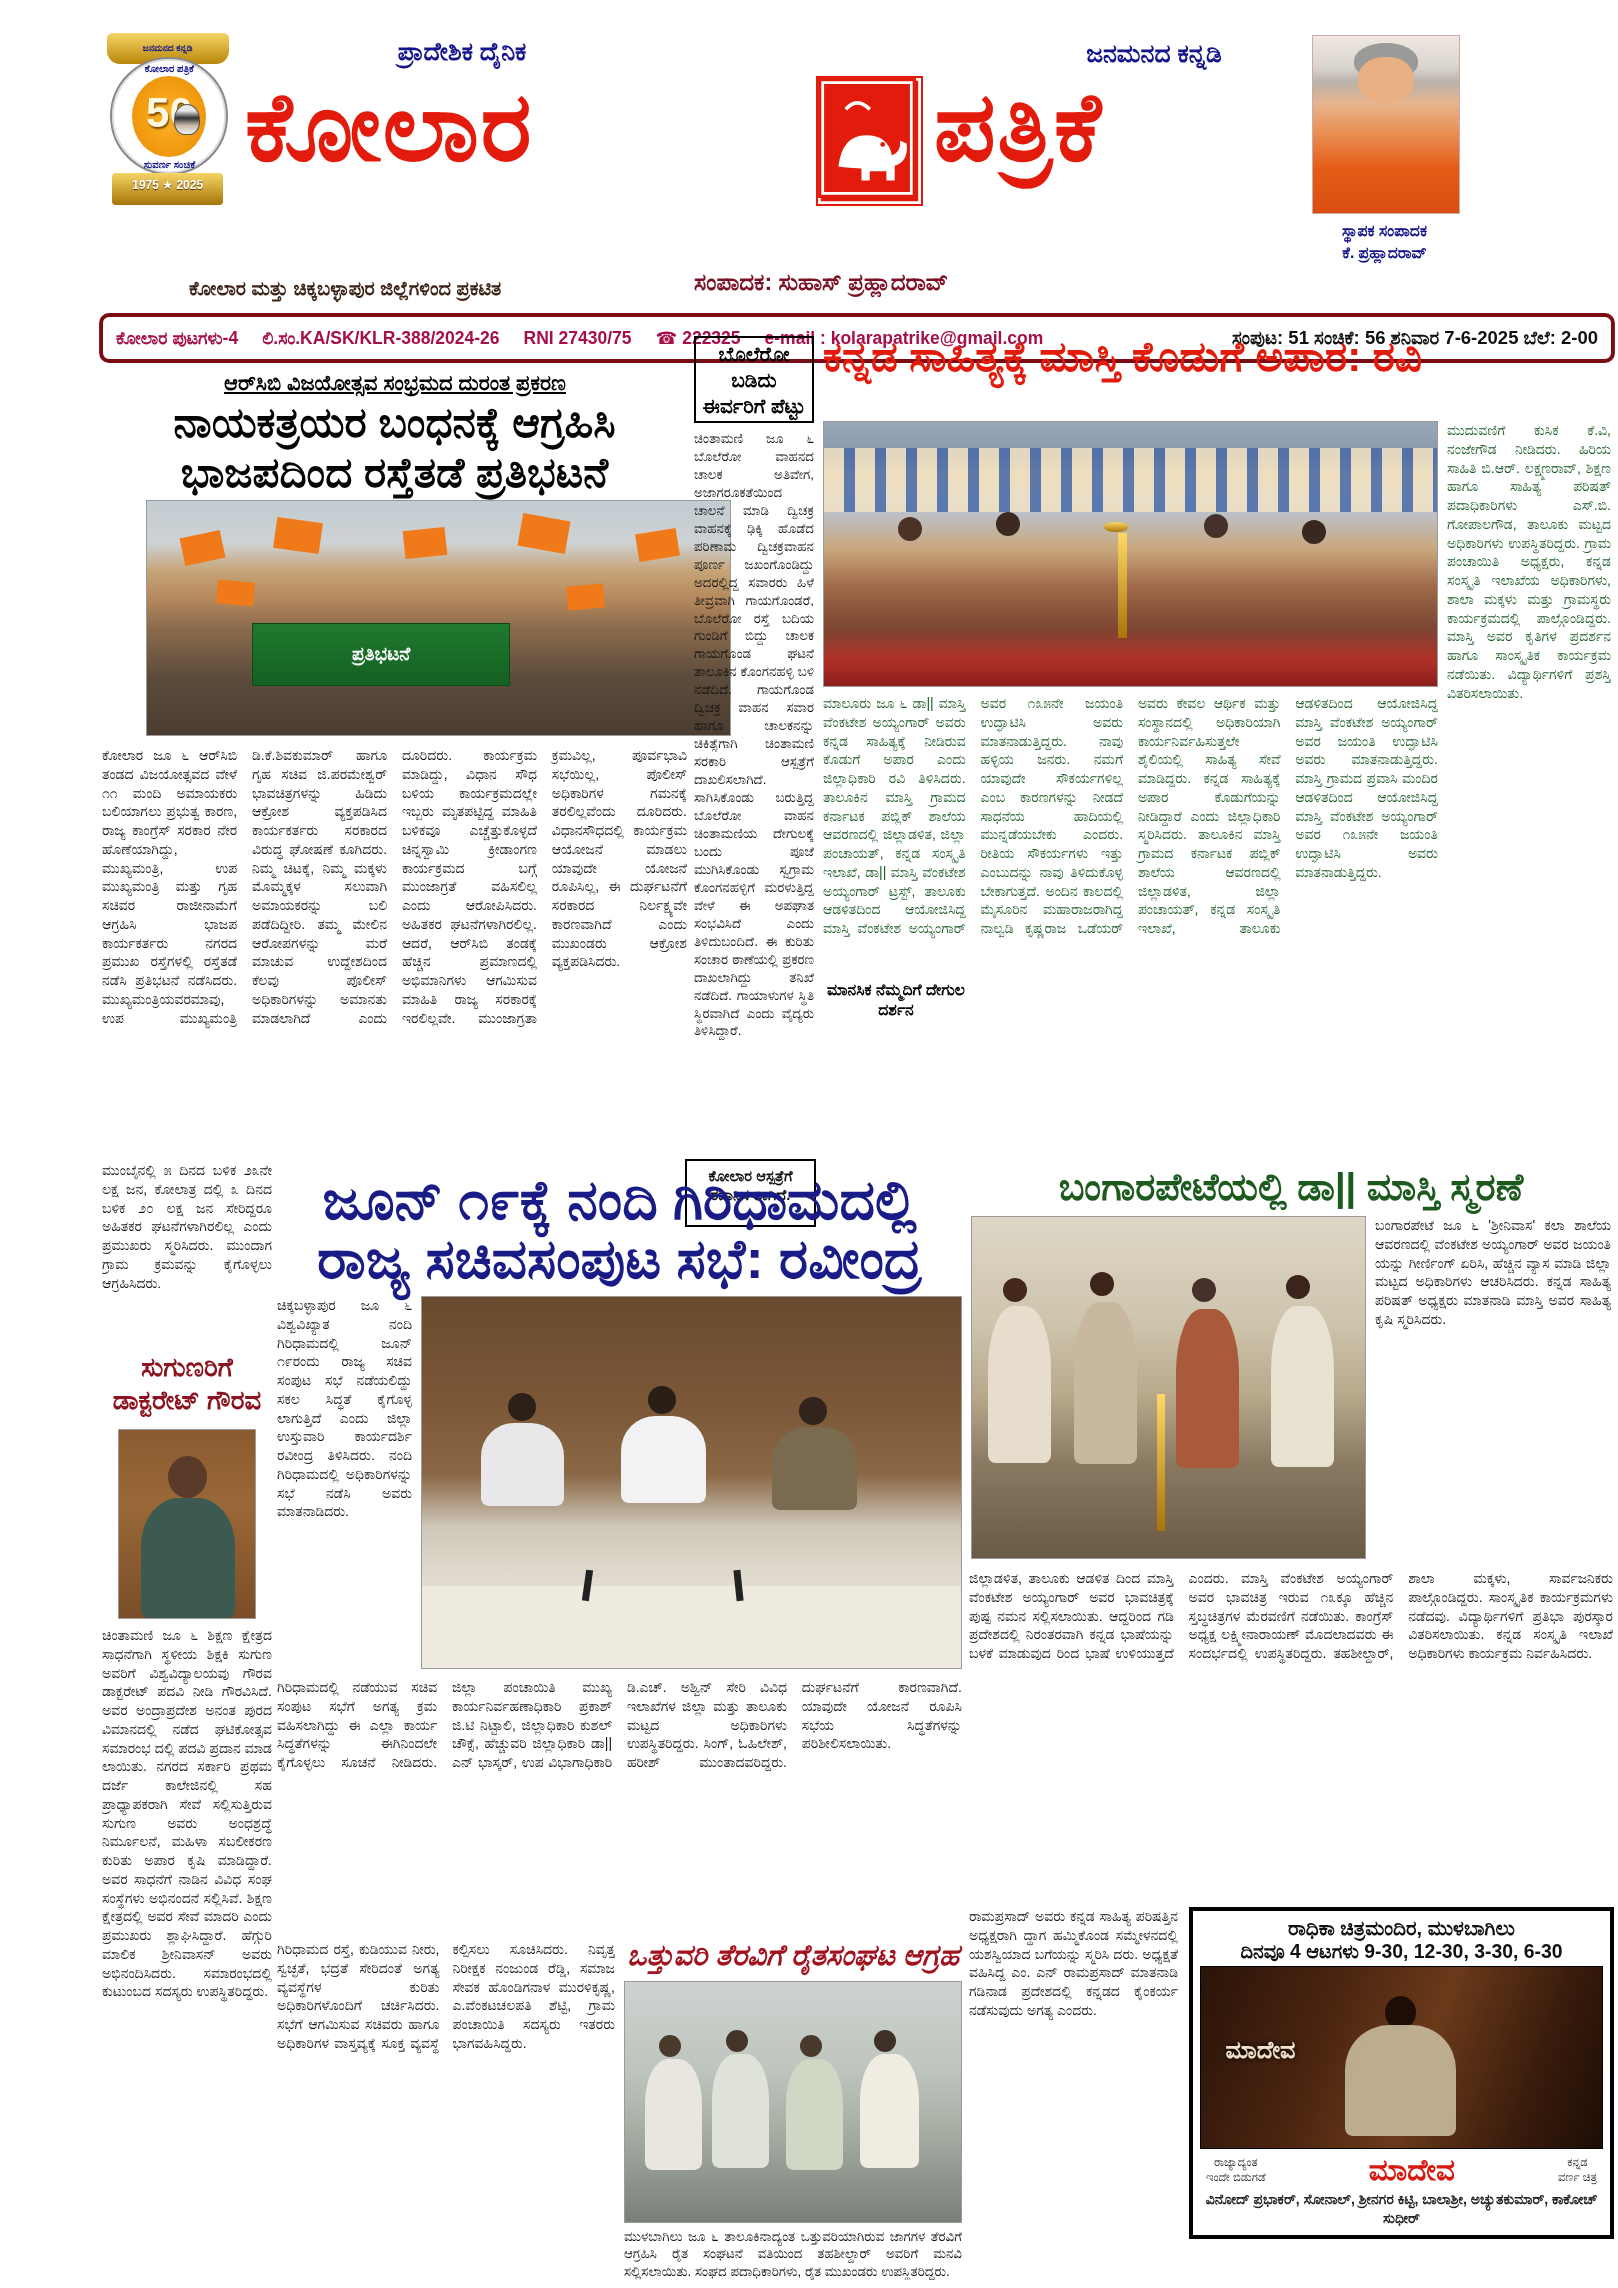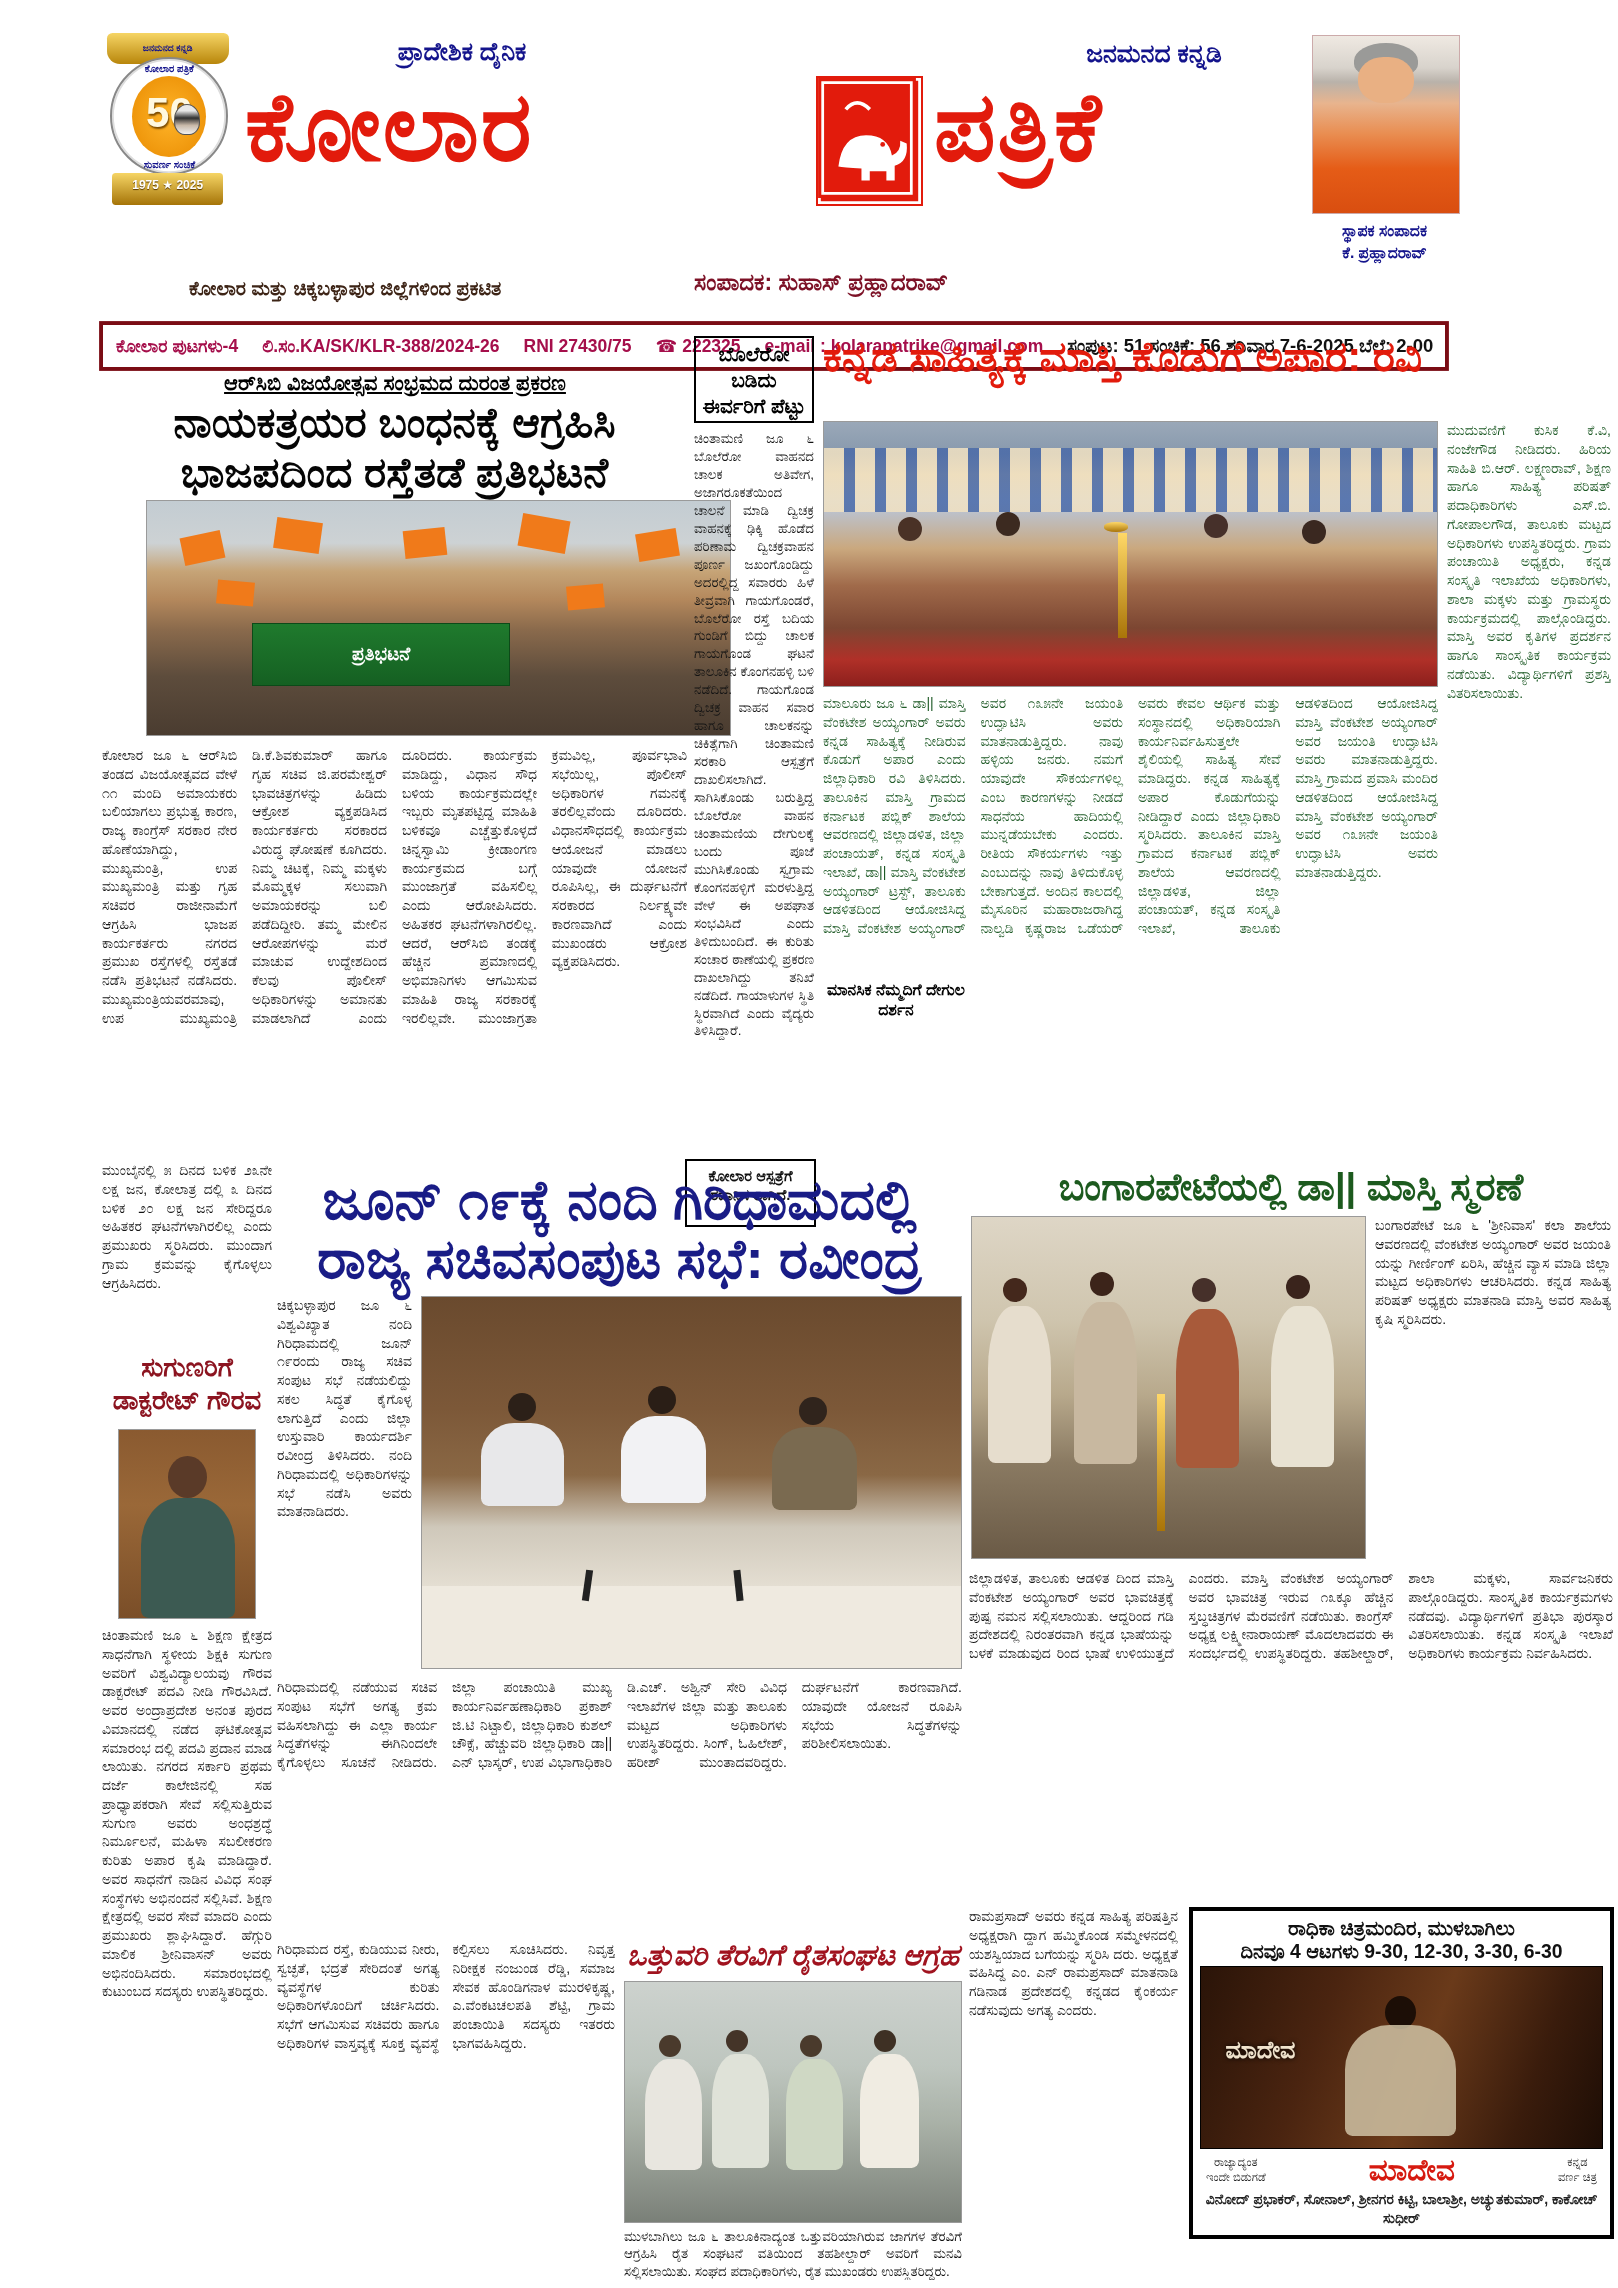--- a/index.html
+++ b/index.html
@@ -109,21 +109,21 @@
   <div class="abs founder-photo" style="left:1312px;top:35px;width:146px;height:177px;">
     <div class="founder-hair"></div>
     <div class="founder-face"></div>
   </div>
   <div class="abs founder-lbl" style="left:1292px;top:220px;width:185px;">ಸ್ಥಾಪಕ ಸಂಪಾದಕ</div>
   <div class="abs founder-lbl" style="left:1292px;top:242px;width:185px;">ಕೆ. ಪ್ರಹ್ಲಾದರಾವ್</div>
 
   <div class="abs pubfrom" style="left:189px;top:277px;">ಕೋಲಾರ ಮತ್ತು ಚಿಕ್ಕಬಳ್ಳಾಪುರ ಜಿಲ್ಲೆಗಳಿಂದ ಪ್ರಕಟಿತ</div>
   <div class="abs editorline" style="left:694px;top:269px;">ಸಂಪಾದಕ: ಸುಹಾಸ್ ಪ್ರಹ್ಲಾದರಾವ್</div>
 
-  <div class="abs infobar" style="left:100px;top:322px;width:1348px;height:48px;">
+  <div class="abs infobar" style="left:100px;top:314px;width:1514px;height:48px;border-radius:9px;">
     <span class="info-m">ಕೋಲಾರ ಪುಟಗಳು-4</span>
     <span class="info-m">ಲಿ.ಸಂ.KA/SK/KLR-388/2024-26</span>
     <span class="info-m">RNI 27430/75</span>
     <span class="info-m">☎ 222325</span>
     <span class="info-m">e-mail : kolarapatrike@gmail.com</span>
     <span class="info-k">ಸಂಪುಟ: 51 ಸಂಚಿಕೆ: 56 ಶನಿವಾರ 7-6-2025 ಬೆಲೆ: 2-00</span>
   </div>
 
   <div class="abs kicker ctr" style="left:107px;top:371px;width:576px;">ಆರ್‌ಸಿಬಿ ವಿಜಯೋತ್ಸವ ಸಂಭ್ರಮದ ದುರಂತ ಪ್ರಕರಣ</div>
   <div class="abs hl-black ctr" style="left:102px;top:449px;width:585px;">ಭಾಜಪದಿಂದ ರಸ್ತೆತಡೆ ಪ್ರತಿಭಟನೆ</div>

